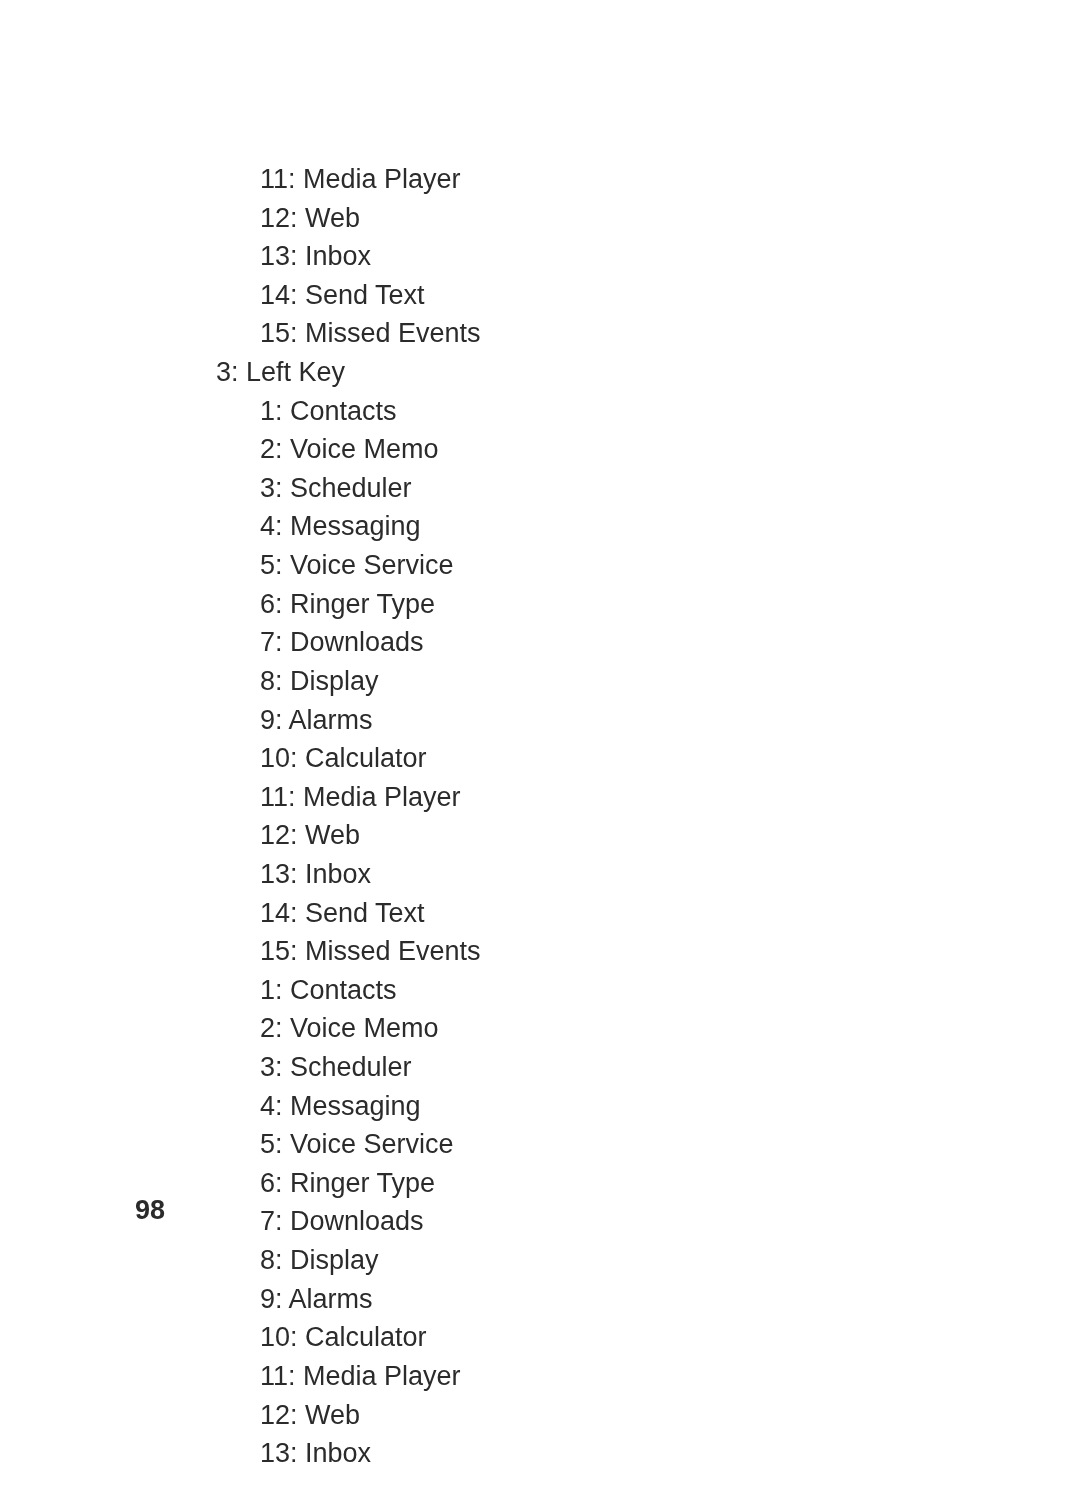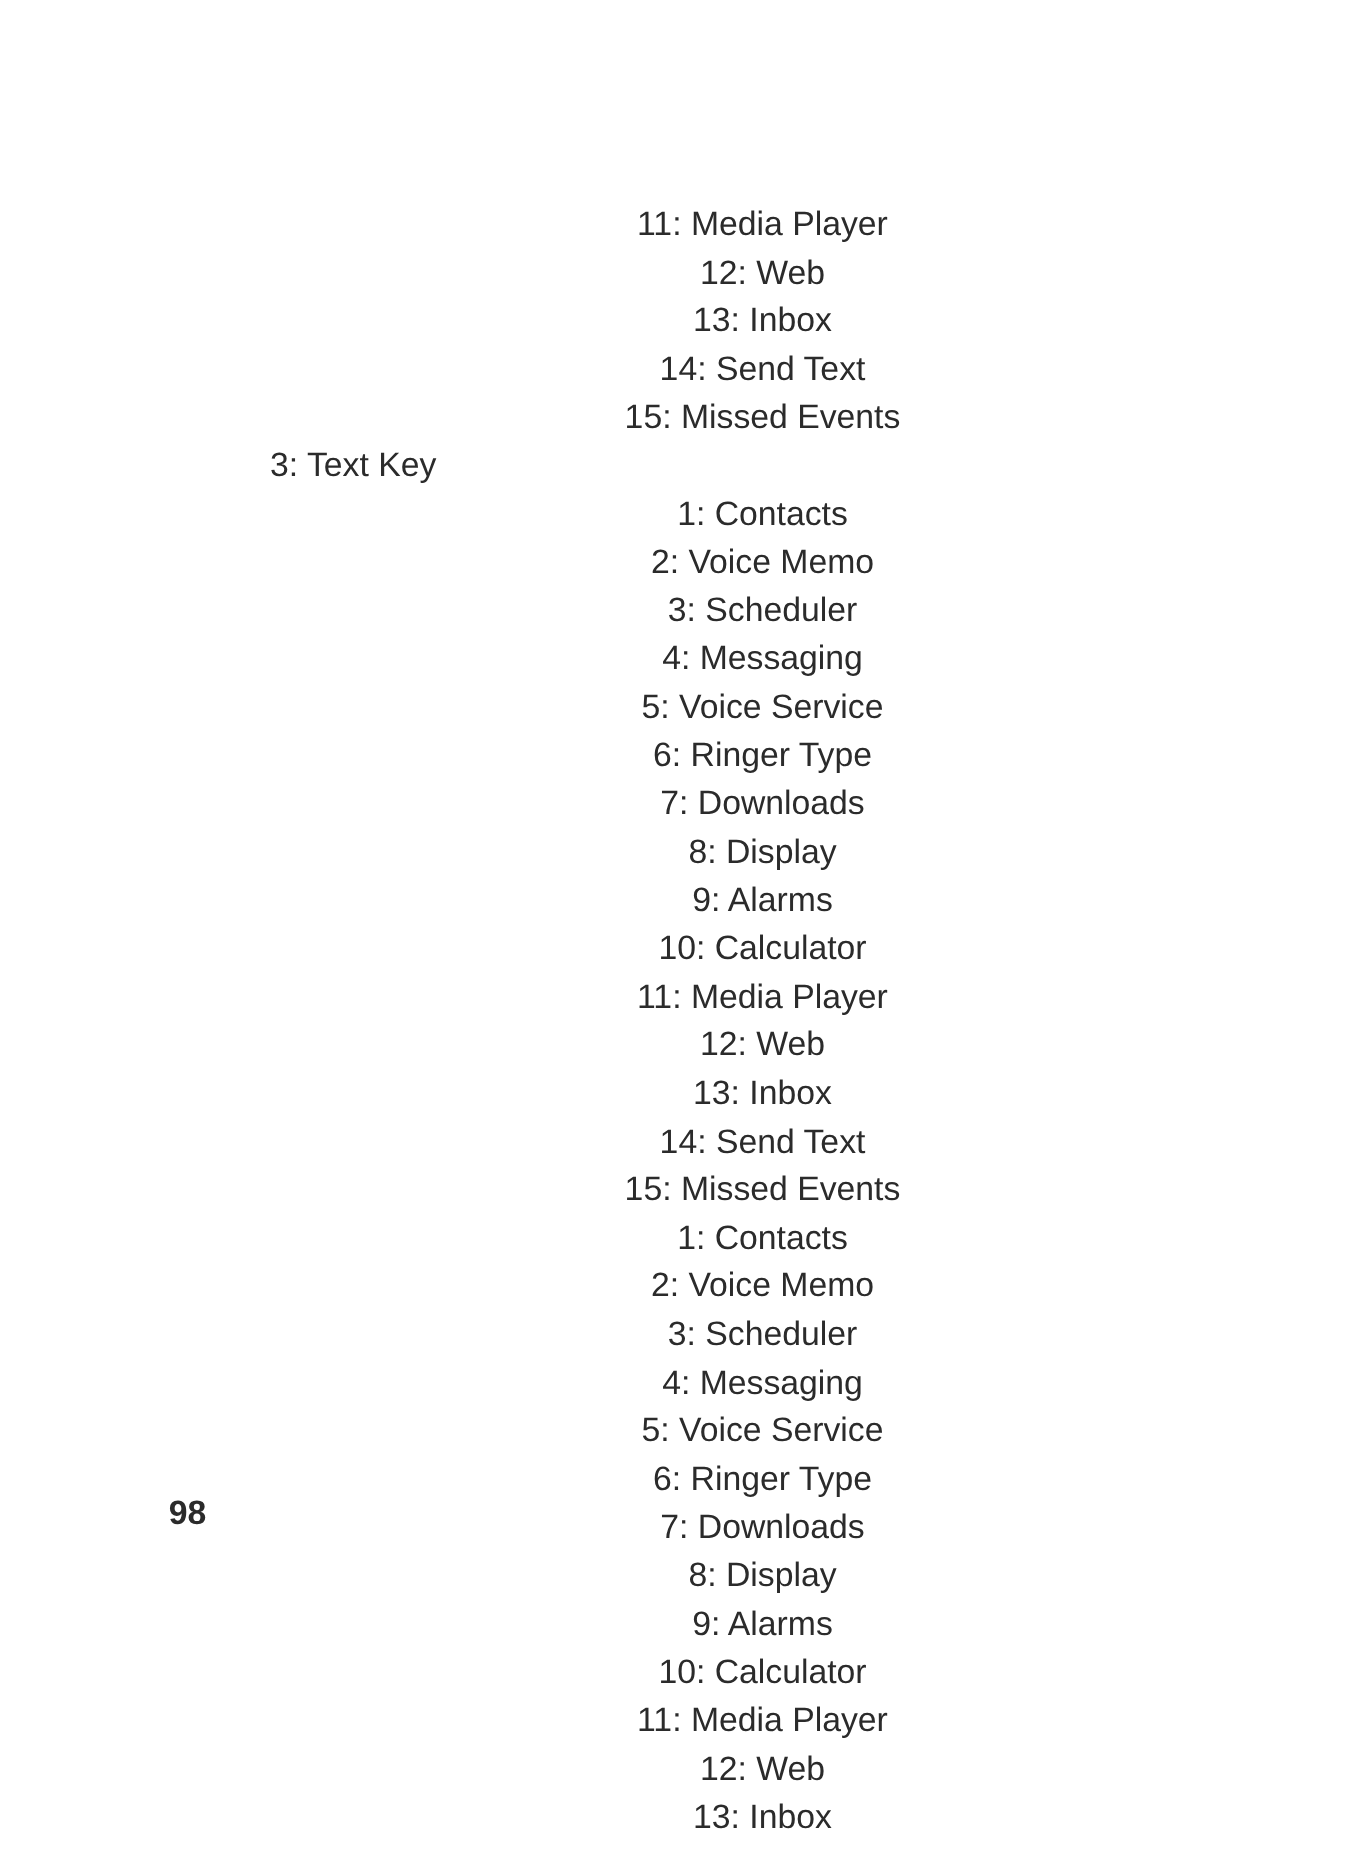--- a/index.html
+++ b/index.html
@@ -23,21 +23,20 @@
     .menu-list {
       font-size: 27px;
       line-height: 1.43;
       color: #2b2b2b;
     }
     .level-1 {
       padding-left: 0;
     }
     .level-2 {
       padding-left: 44px;
-      text-align: center;
     }
     .footer {
       position: absolute;
       bottom: 270px;
       width: 1080px;
       display: flex;
       justify-content: space-between;
       align-items: baseline;
       padding-left: 135px;
       padding-right: 290px;
@@ -56,21 +55,21 @@
 
 <div class="page">
   <div class="menu-list">
 
     <div class="level-2">11: Media Player</div>
     <div class="level-2">12: Web</div>
     <div class="level-2">13: Inbox</div>
     <div class="level-2">14: Send Text</div>
     <div class="level-2">15: Missed Events</div>
 
-    <div class="level-1">3: Text Key</div>
+    <div class="level-1">3: Left Key</div>
     <div class="level-2">1: Contacts</div>
     <div class="level-2">2: Voice Memo</div>
     <div class="level-2">3: Scheduler</div>
     <div class="level-2">4: Messaging</div>
     <div class="level-2">5: Voice Service</div>
     <div class="level-2">6: Ringer Type</div>
     <div class="level-2">7: Downloads</div>
     <div class="level-2">8: Display</div>
     <div class="level-2">9: Alarms</div>
     <div class="level-2">10: Calculator</div>

